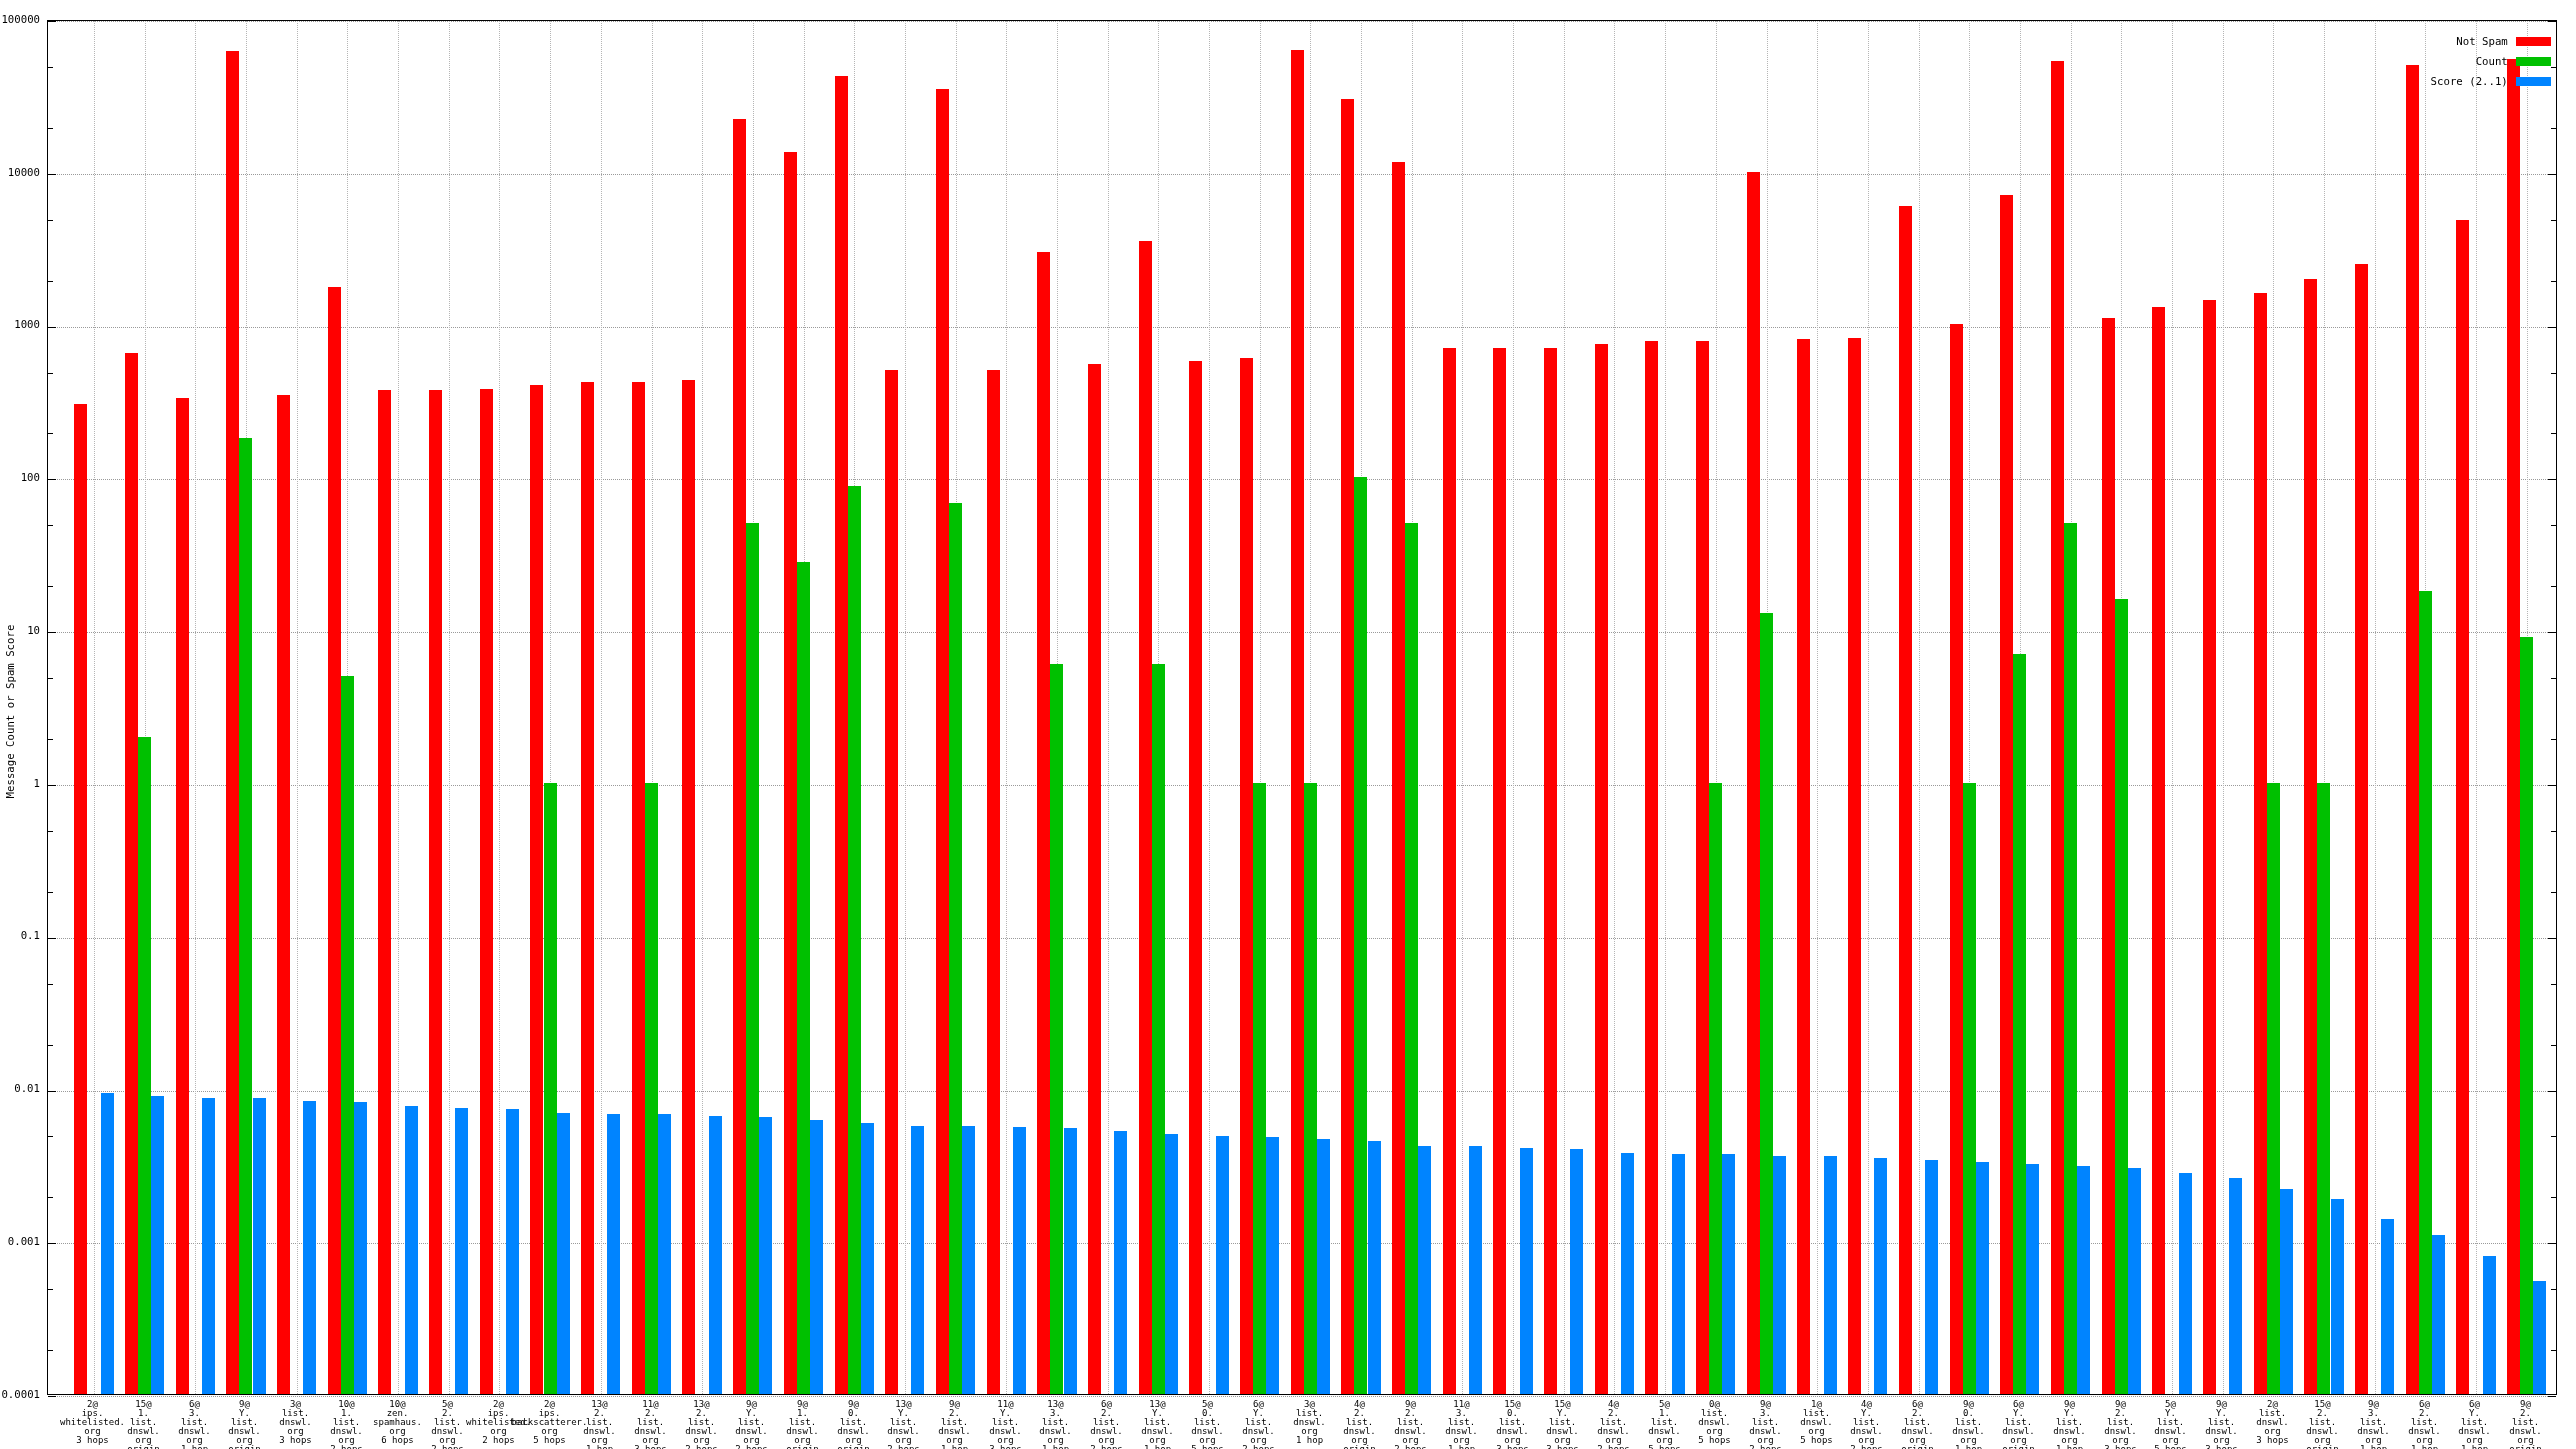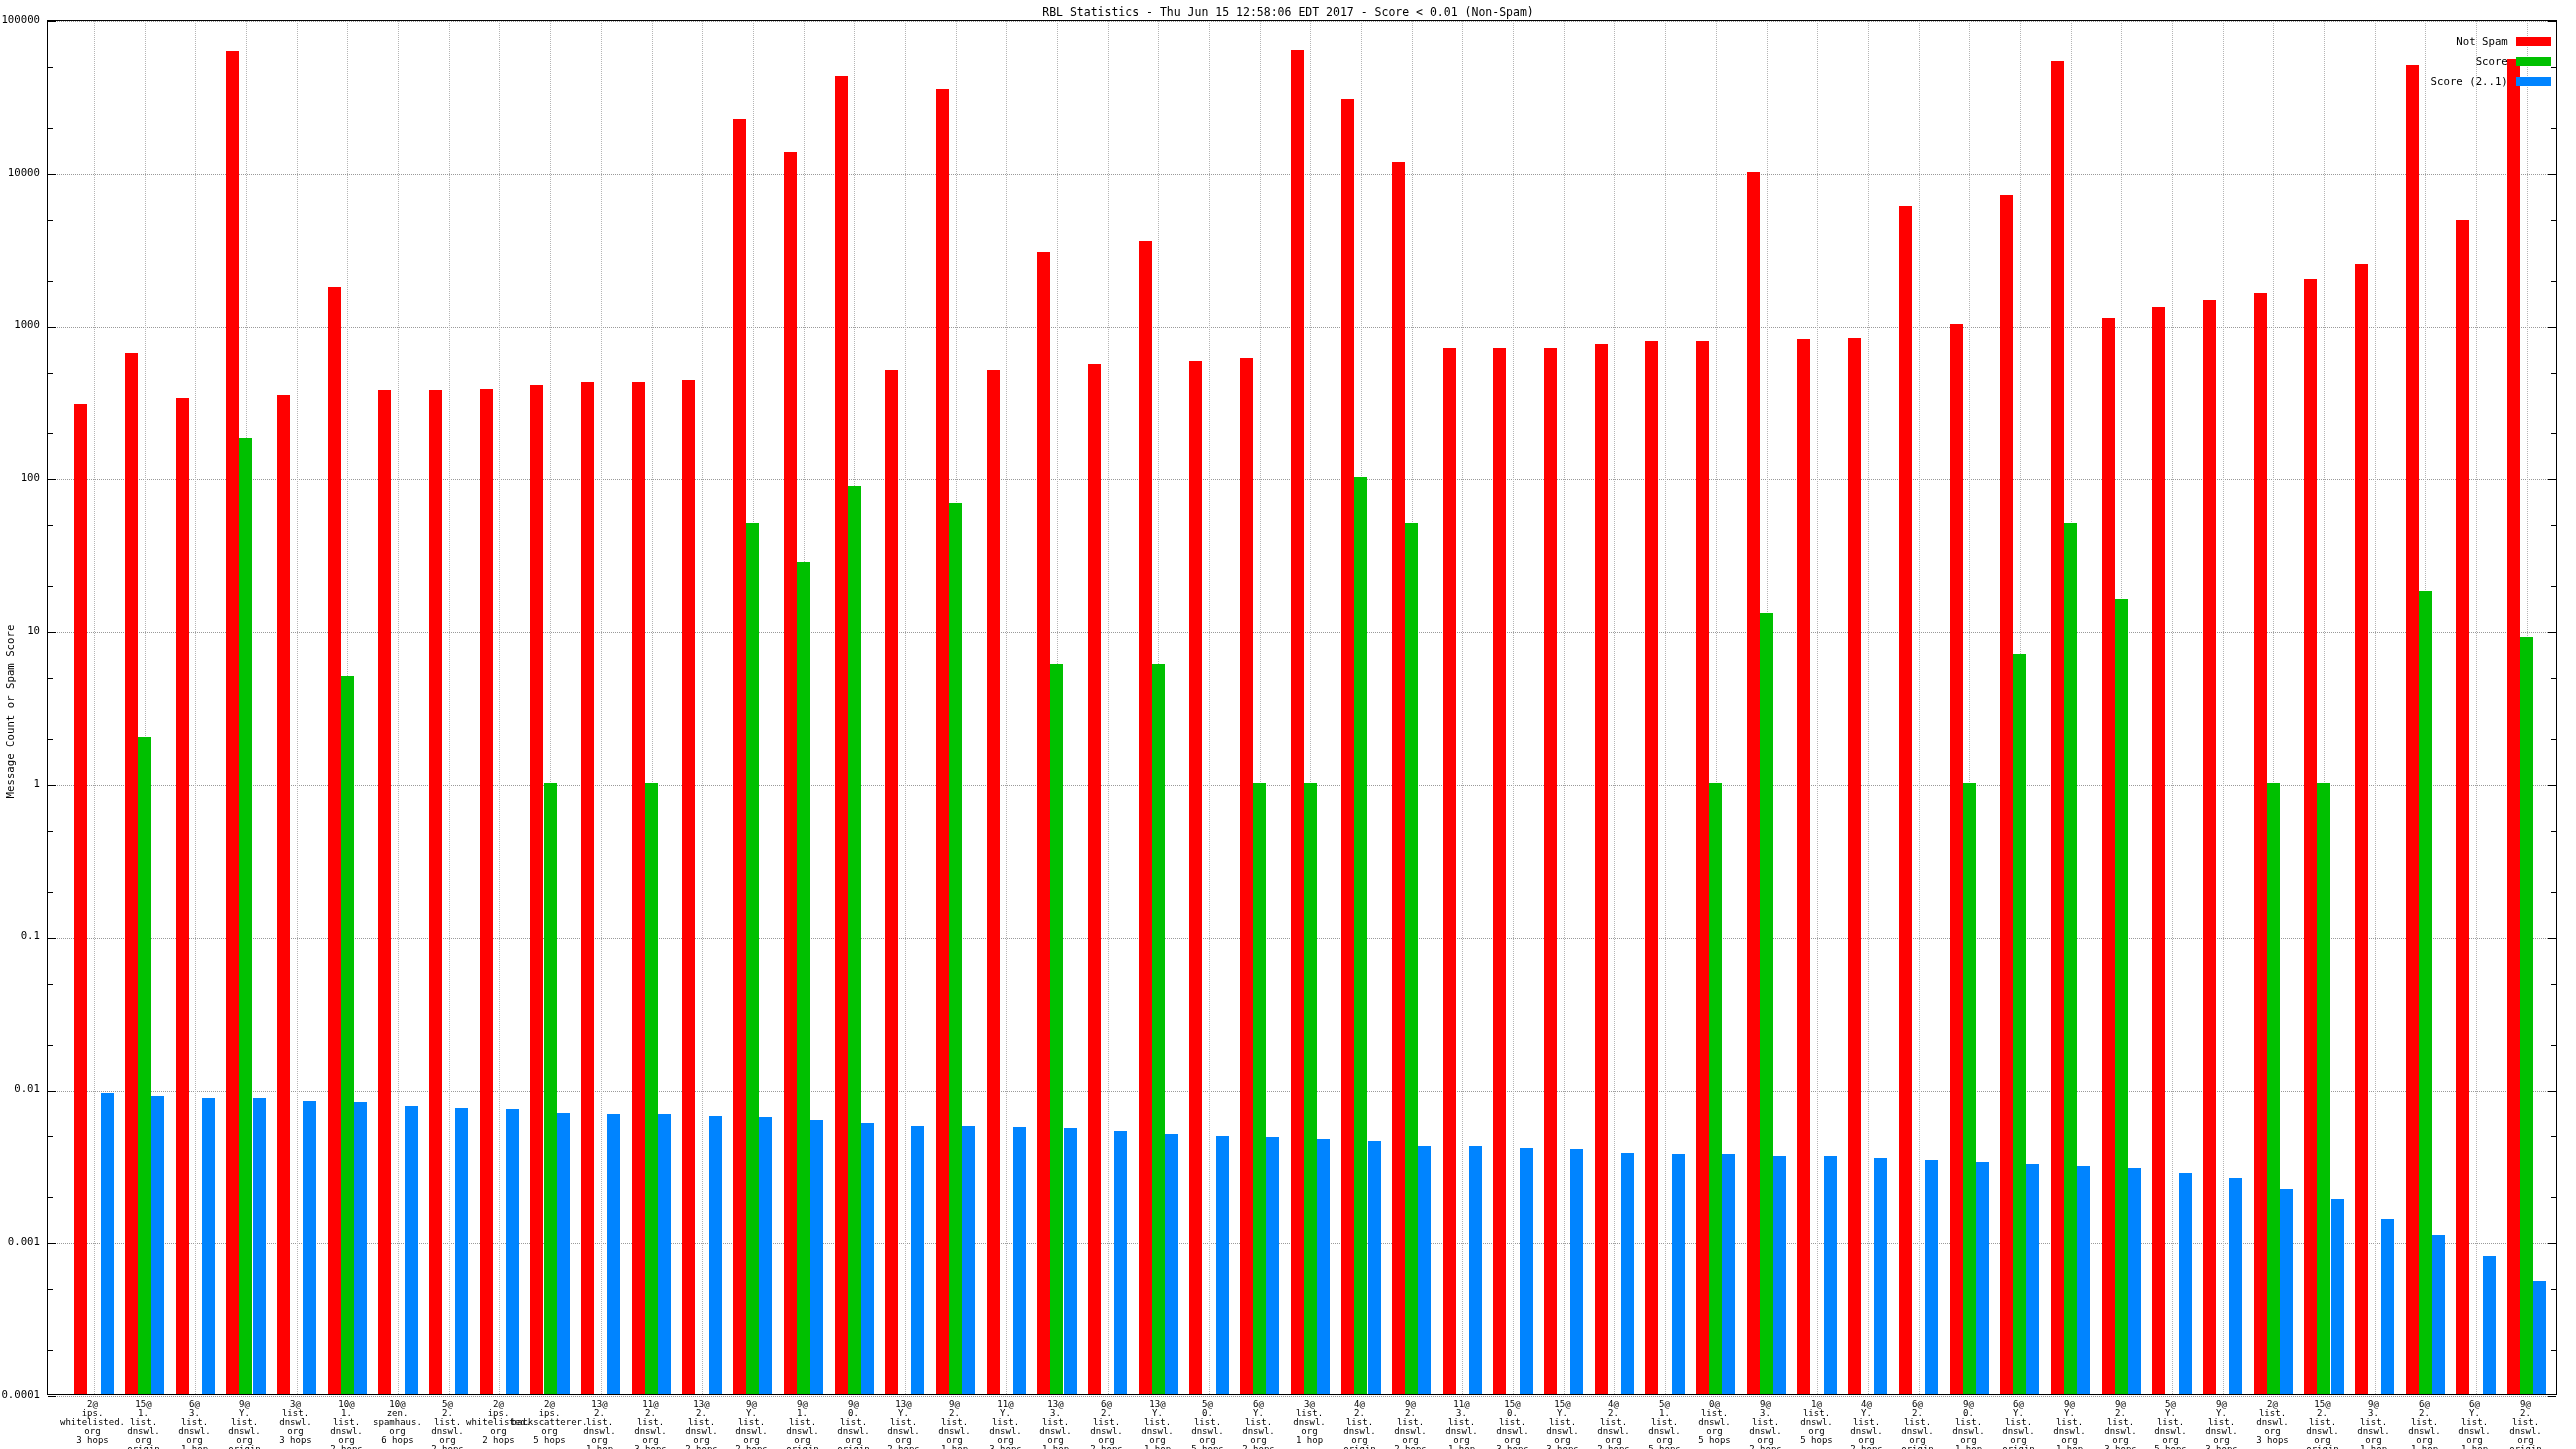--- a/index.html
+++ b/index.html
@@ -36,21 +36,20 @@
   }
   #legend{position:absolute;top:31px;right:25px;}
   .legend-row{display:flex;align-items:center;justify-content:flex-end;height:20px;}
   .legend-text{font-size:10.7px;margin-right:8.2px;}
   .legend-swatch{width:35px;height:9px;}
 </style>
 </head>
 <body>
 
 <div id="canvas">
-  <div id="chart-title">RBL Statistics - Thu Jun 15 12:58:06 EDT 2017 - Score &lt; 0.01 (Non-Spam)</div>
   <div id="y-axis-title">Message Count or Spam Score</div>
 
   <div id="plot">
       <div class="hgrid" style="top: 0px;"></div>
       <div class="ytick-major " style="top: 0px;"></div>
       <div class="ytick-major right" style="top: 0px;"></div>
       <div class="hgrid" style="top: 153px;"></div>
       <div class="ytick-major " style="top: 153px;"></div>
       <div class="ytick-major right" style="top: 153px;"></div>
       <div class="hgrid" style="top: 306px;"></div>
@@ -286,21 +285,21 @@
       <div class="bar" style="left: 2472px; height: 757px; background: rgb(0, 192, 0);"></div>
       <div class="bar" style="left: 2485px; height: 113px; background: rgb(0, 132, 255);"></div>
     </div>
 
   <div id="legend">
     <div class="legend-row">
       <span class="legend-text">Not Spam</span>
       <span class="legend-swatch" style="background: rgb(255, 0, 0);"></span>
     </div>
     <div class="legend-row">
-      <span class="legend-text">Score</span>
+      <span class="legend-text">Count</span>
       <span class="legend-swatch" style="background: rgb(0, 192, 0);"></span>
     </div>
     <div class="legend-row">
       <span class="legend-text">Score (2..1)</span>
       <span class="legend-swatch" style="background: rgb(0, 132, 255);"></span>
     </div>
   </div>
 <div class="ylabel" style="top: 20px; right: 2536px; left: auto; position: absolute; width: 74px;">100000</div>
     <div class="ylabel" style="top: 173px; right: 2536px; left: auto; position: absolute; width: 74px;">10000</div>
     <div class="ylabel" style="top: 325px; right: 2536px; left: auto; position: absolute; width: 74px;">1000</div>

